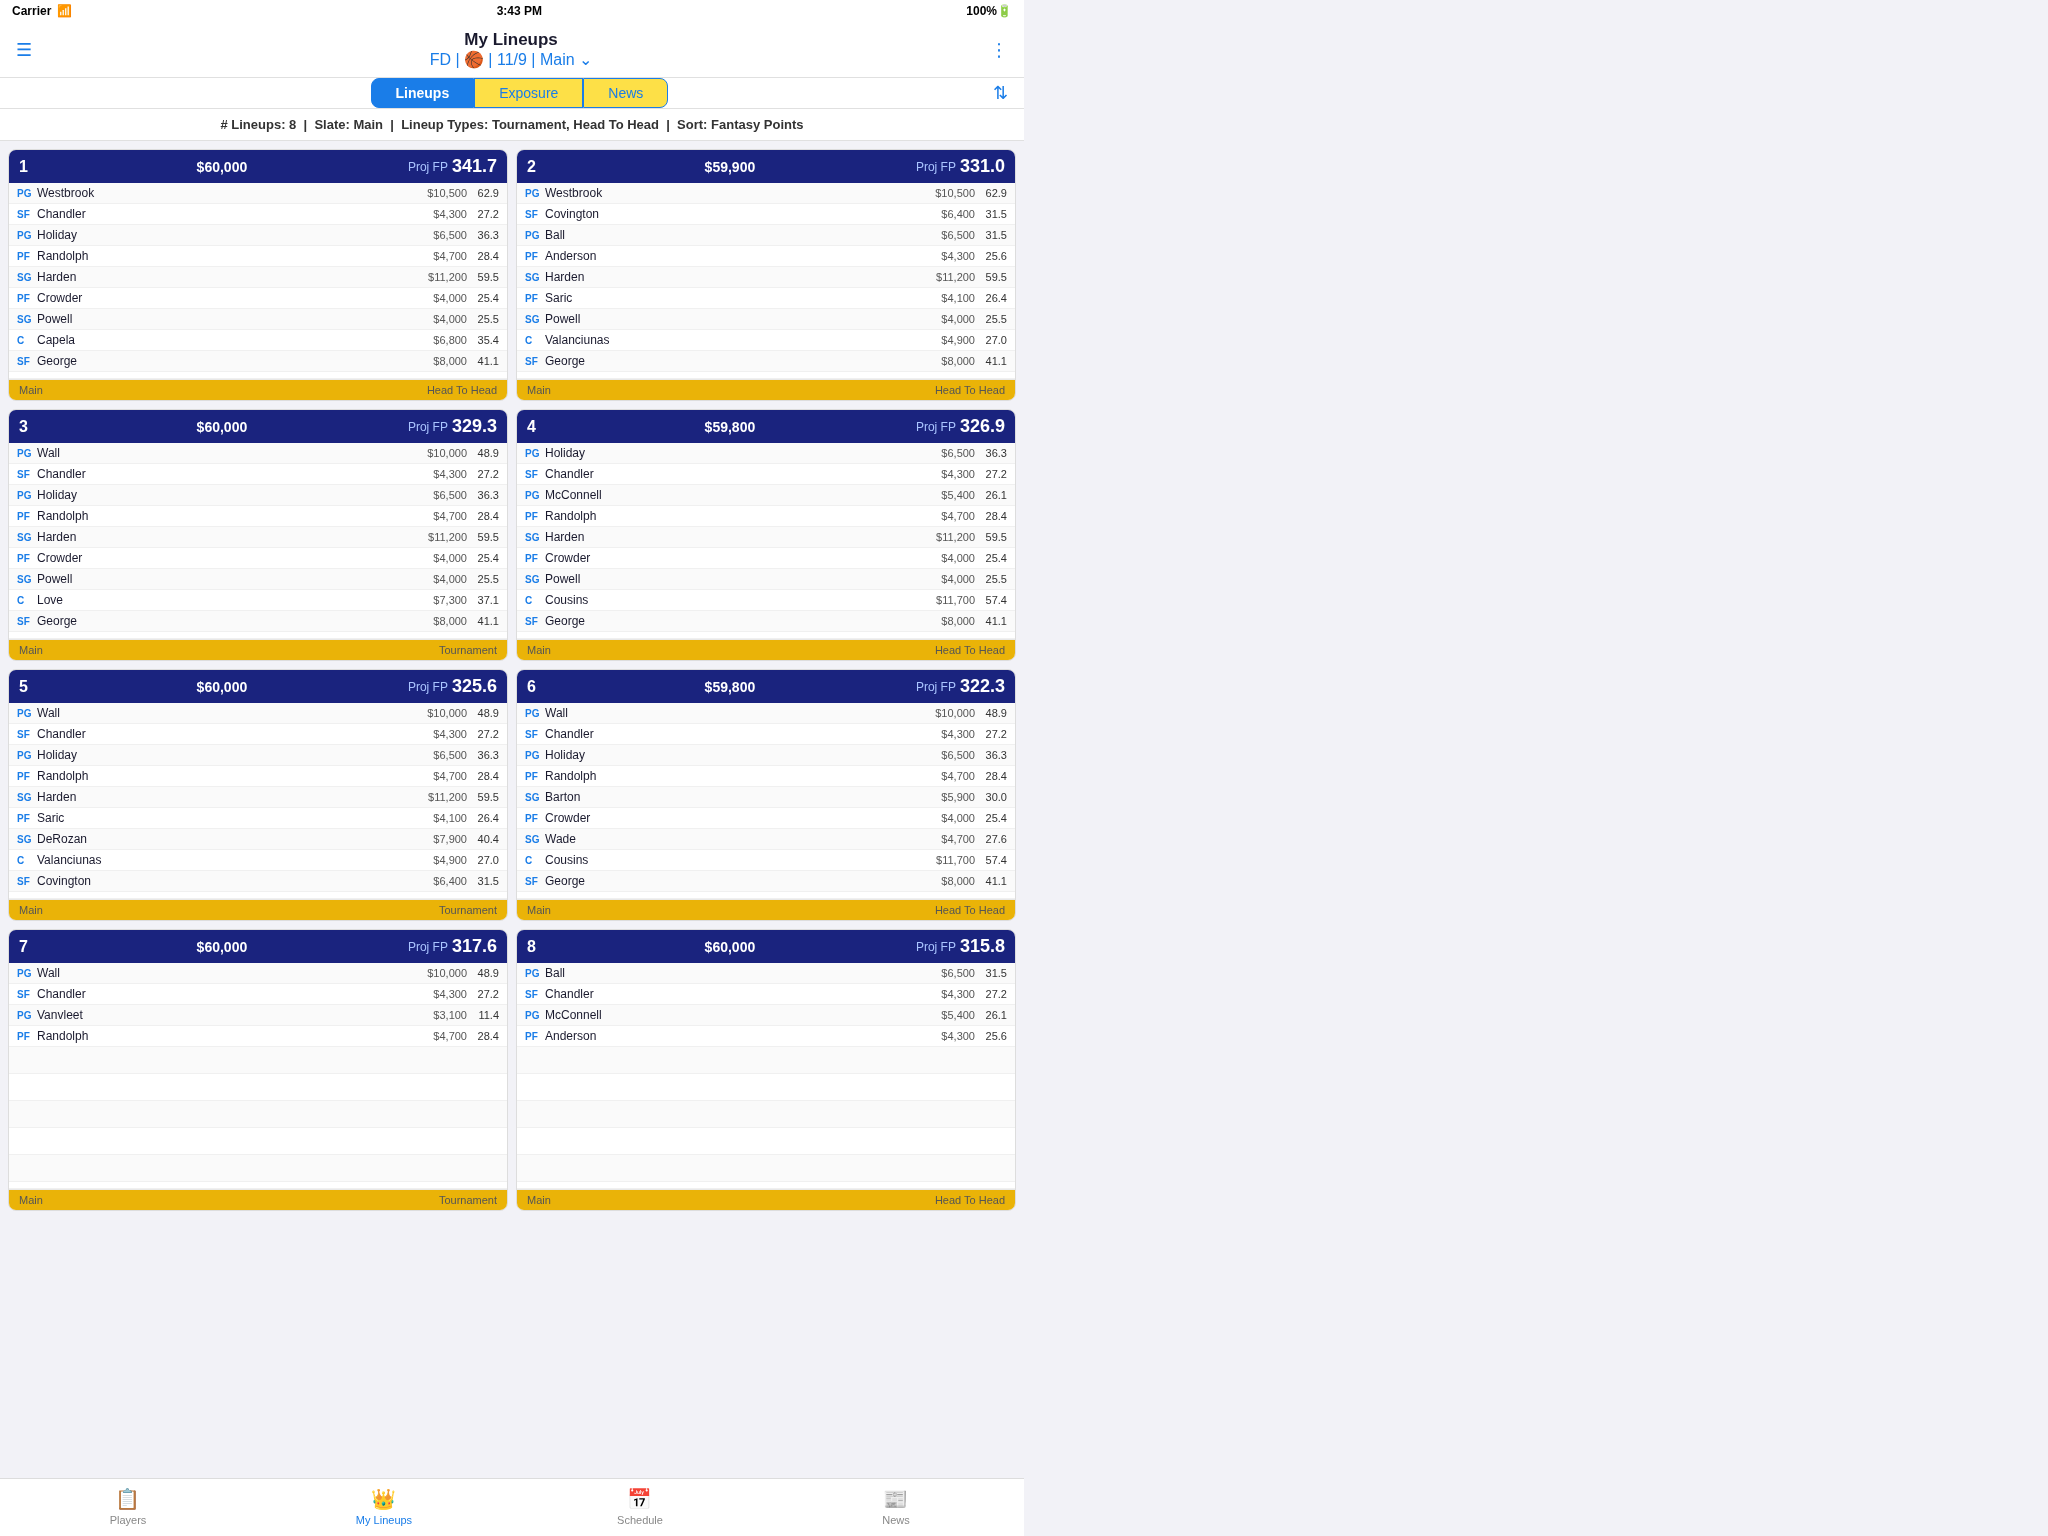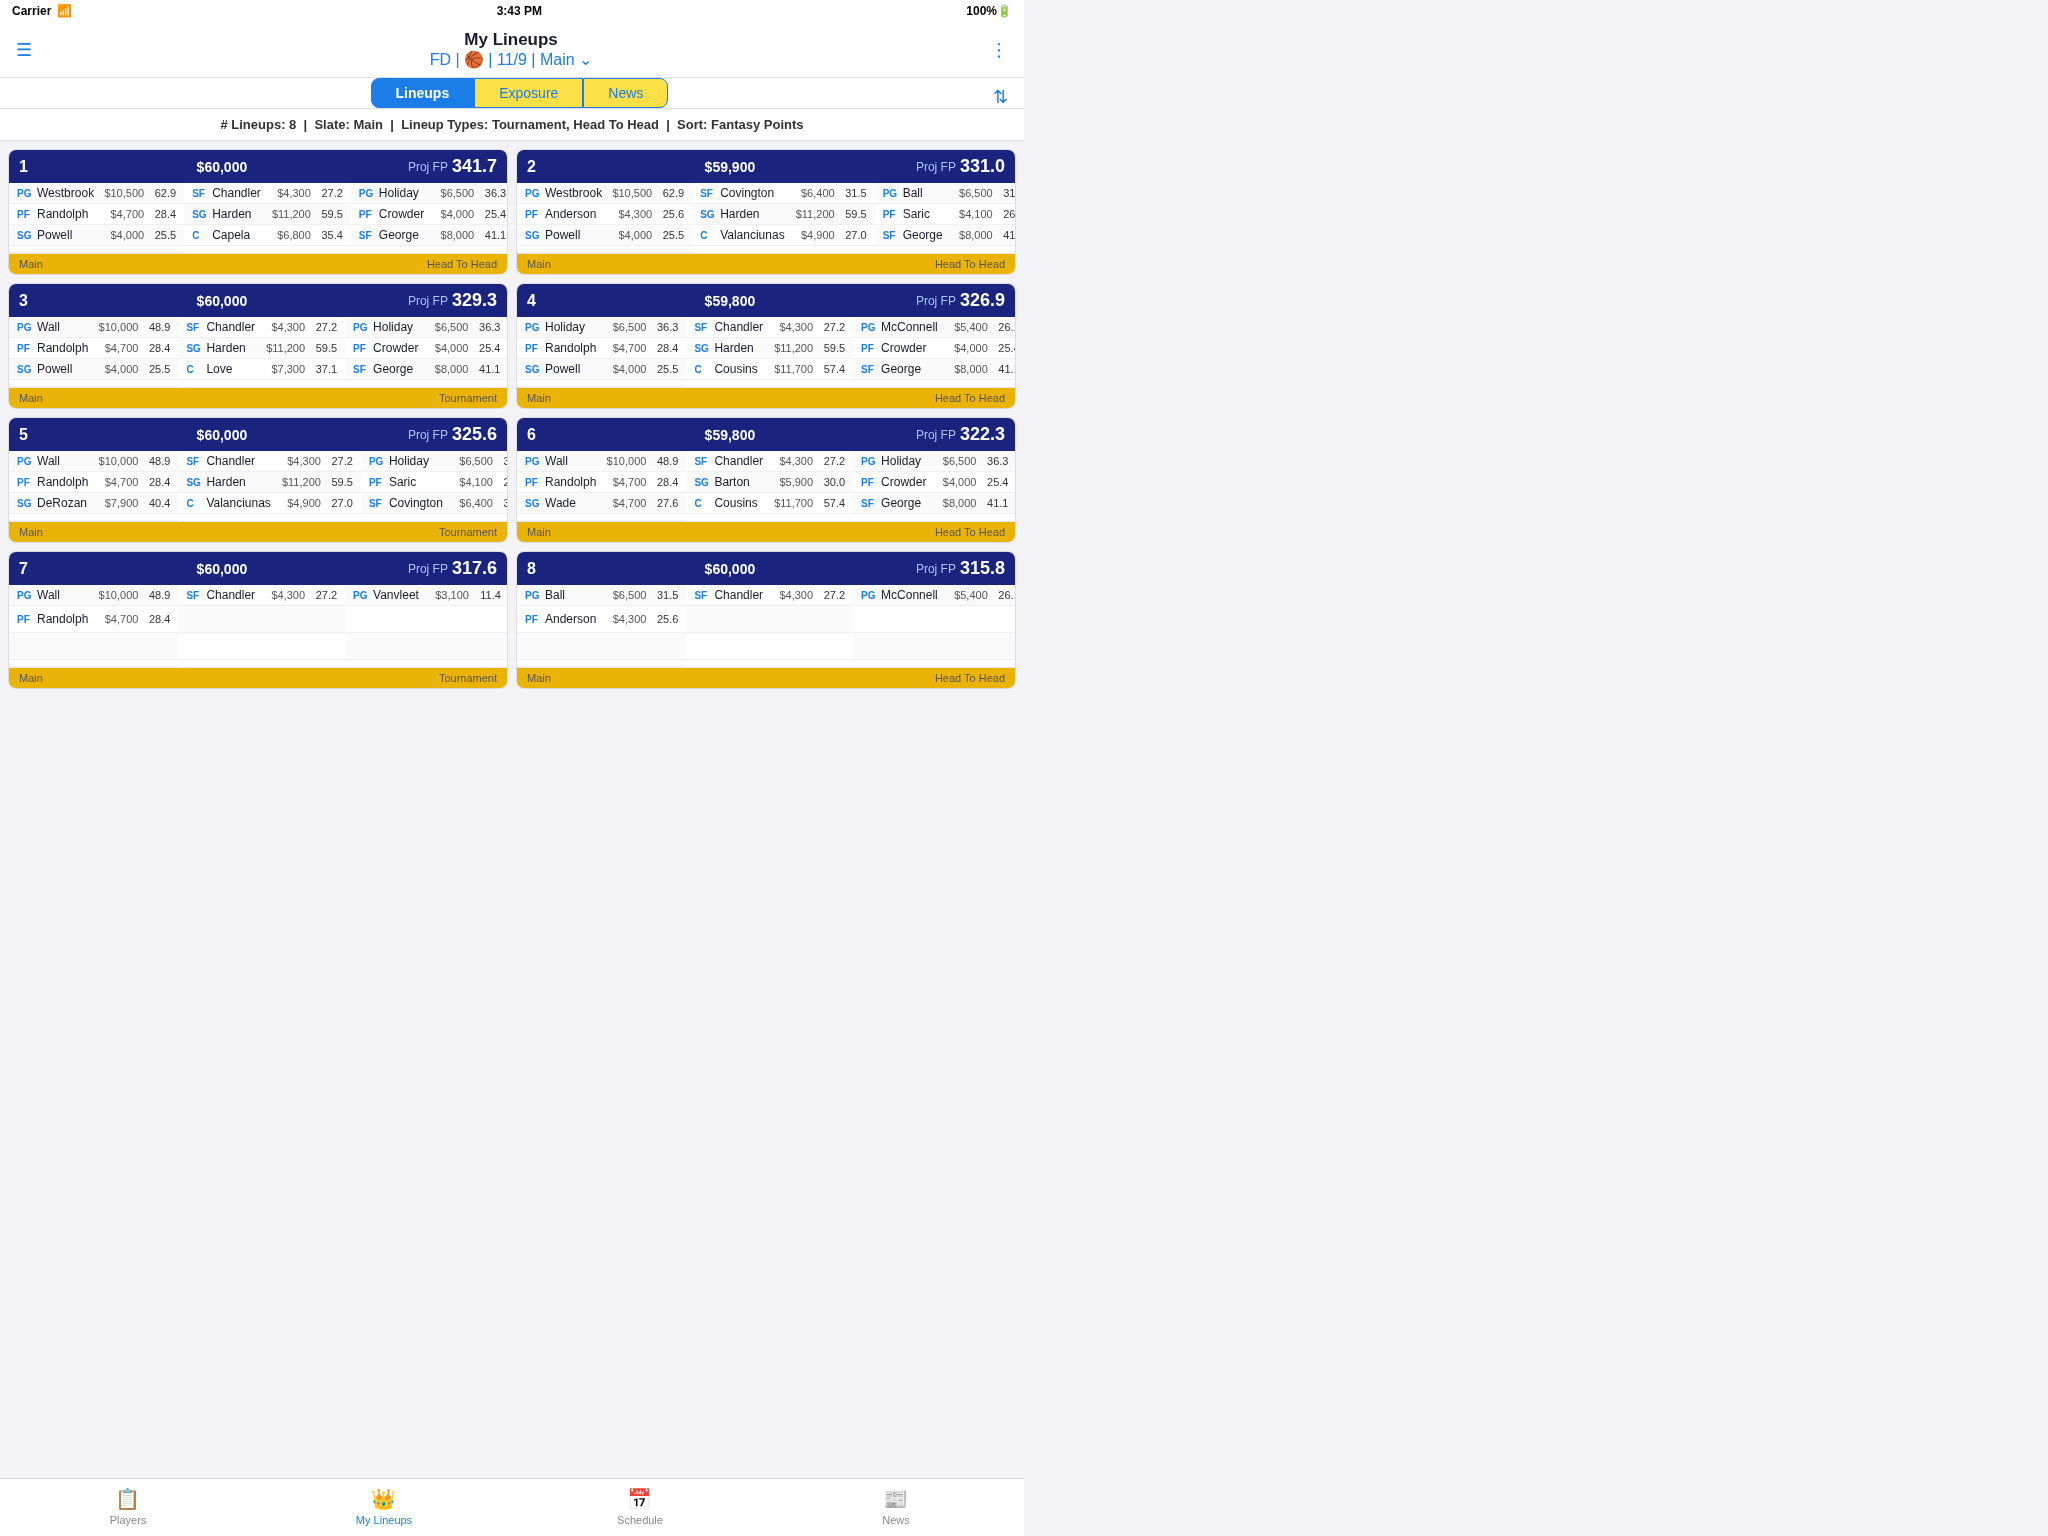--- a/index.html
+++ b/index.html
@@ -62,21 +62,21 @@
     .tab-segment:first-child { border-radius: 8px 0 0 8px; }
     .tab-segment:last-child { border-radius: 0 8px 8px 0; }
     .tab-segment.active {
       background: #1a7de8;
       color: white;
       font-weight: 600;
     }
     .tab-bar-wrapper {
       display: flex;
       justify-content: space-between;
-      align-items: flex-end;
+      align-items: center;
       padding: 0 16px;
       background: white;
       border-bottom: 1px solid #e0e0e0;
     }
 
     
     .filter-bar {
       background: white;
       text-align: center;
       padding: 8px 16px;
@@ -127,21 +127,21 @@
     }
     .card-header .proj-val {
       font-weight: 800;
       font-size: 18px;
       margin-left: 4px;
     }
 
     
     .players-grid {
       display: grid;
-      grid-template-columns: 1fr 1fr 1fr;
+      grid-template-columns: 1fr;
       gap: 0;
     }
     .player-row {
       display: flex;
       align-items: center;
       padding: 3px 8px;
       border-bottom: 1px solid #f0f0f0;
       font-size: 11.5px;
       background: white;
     }

